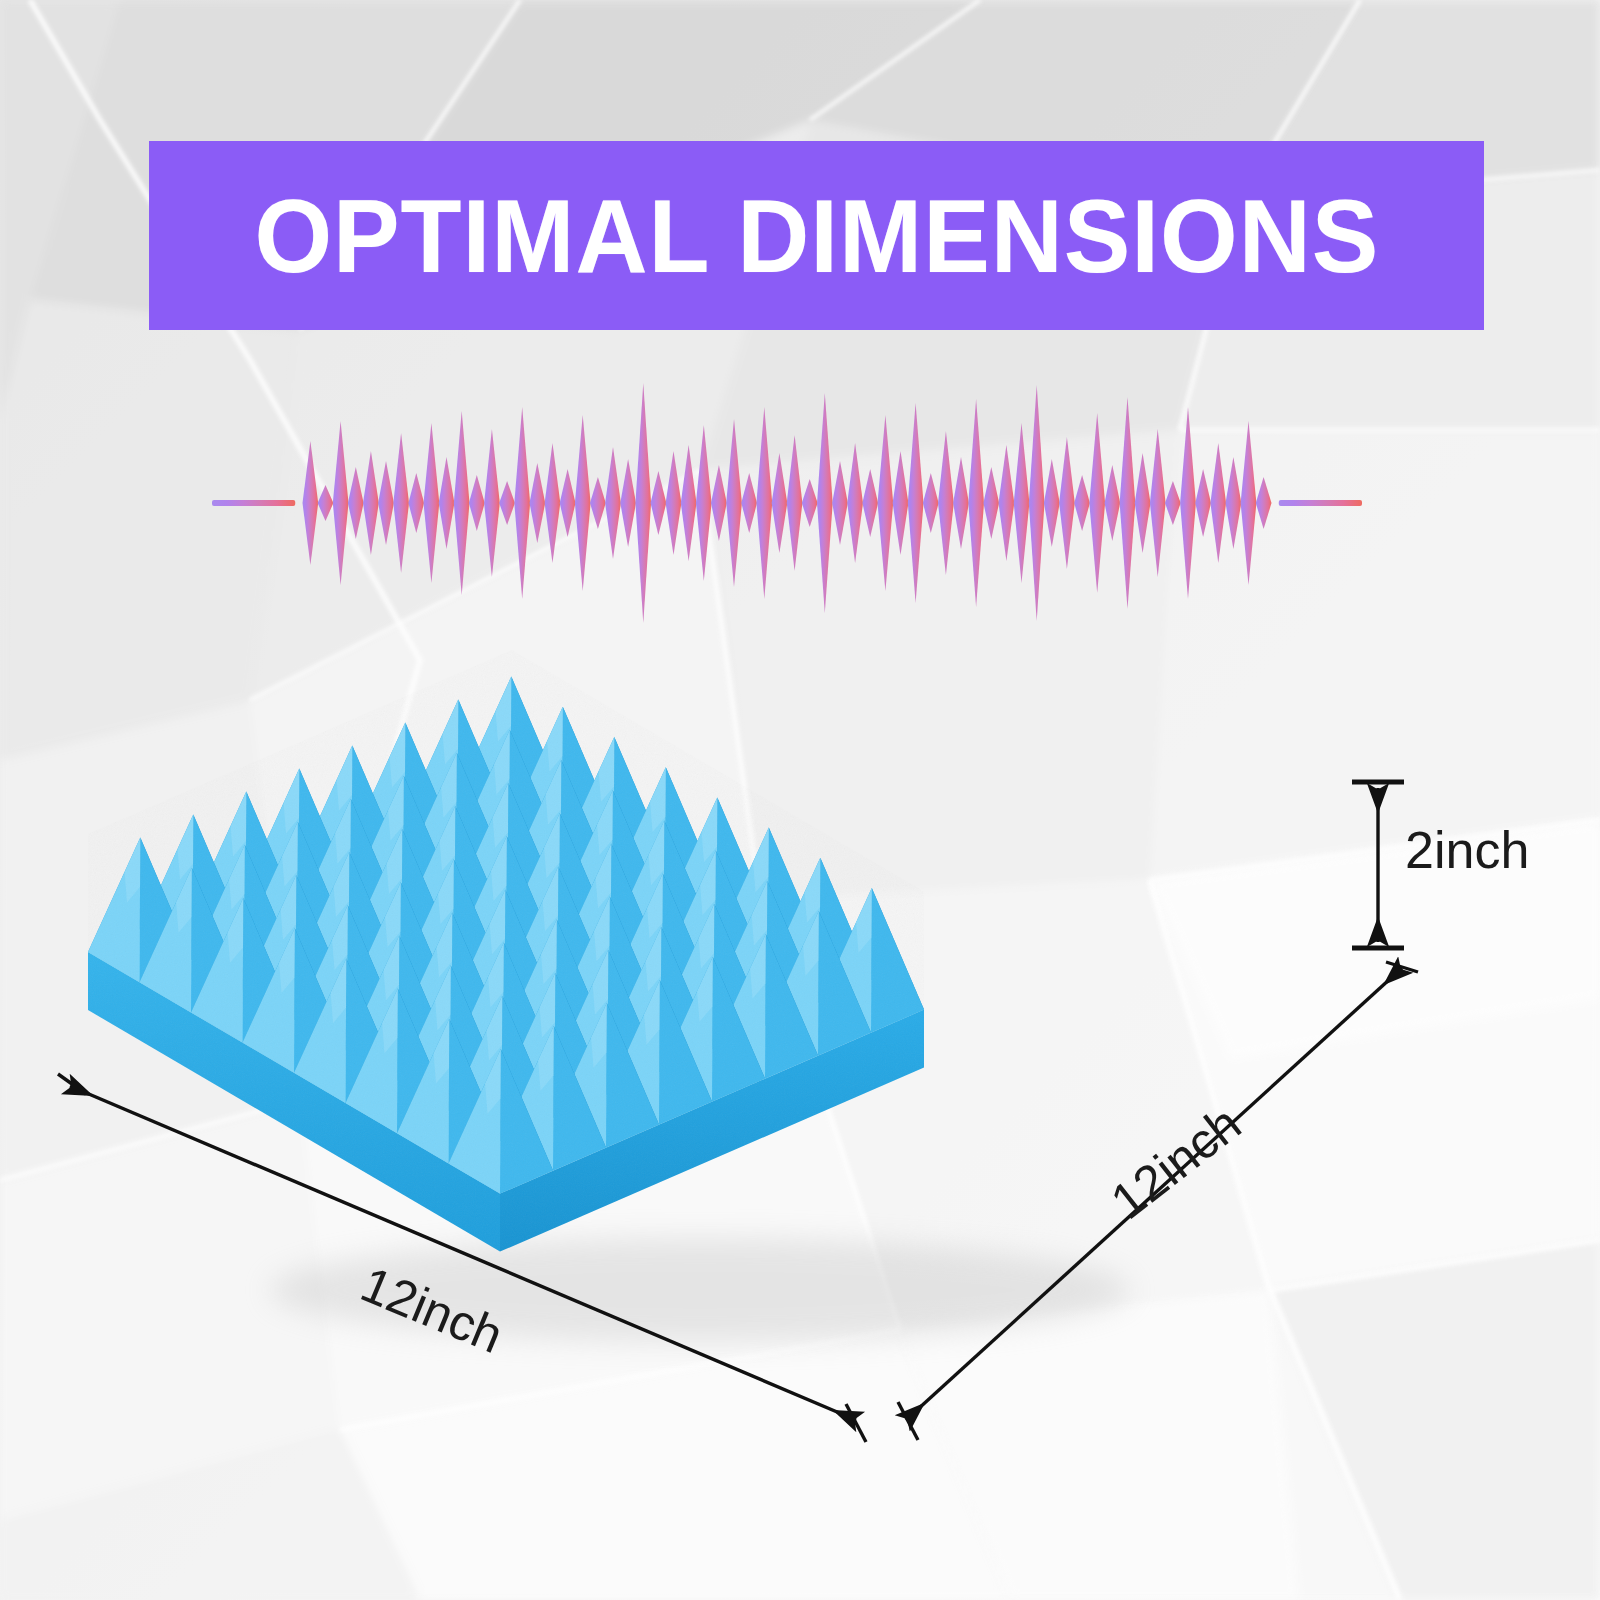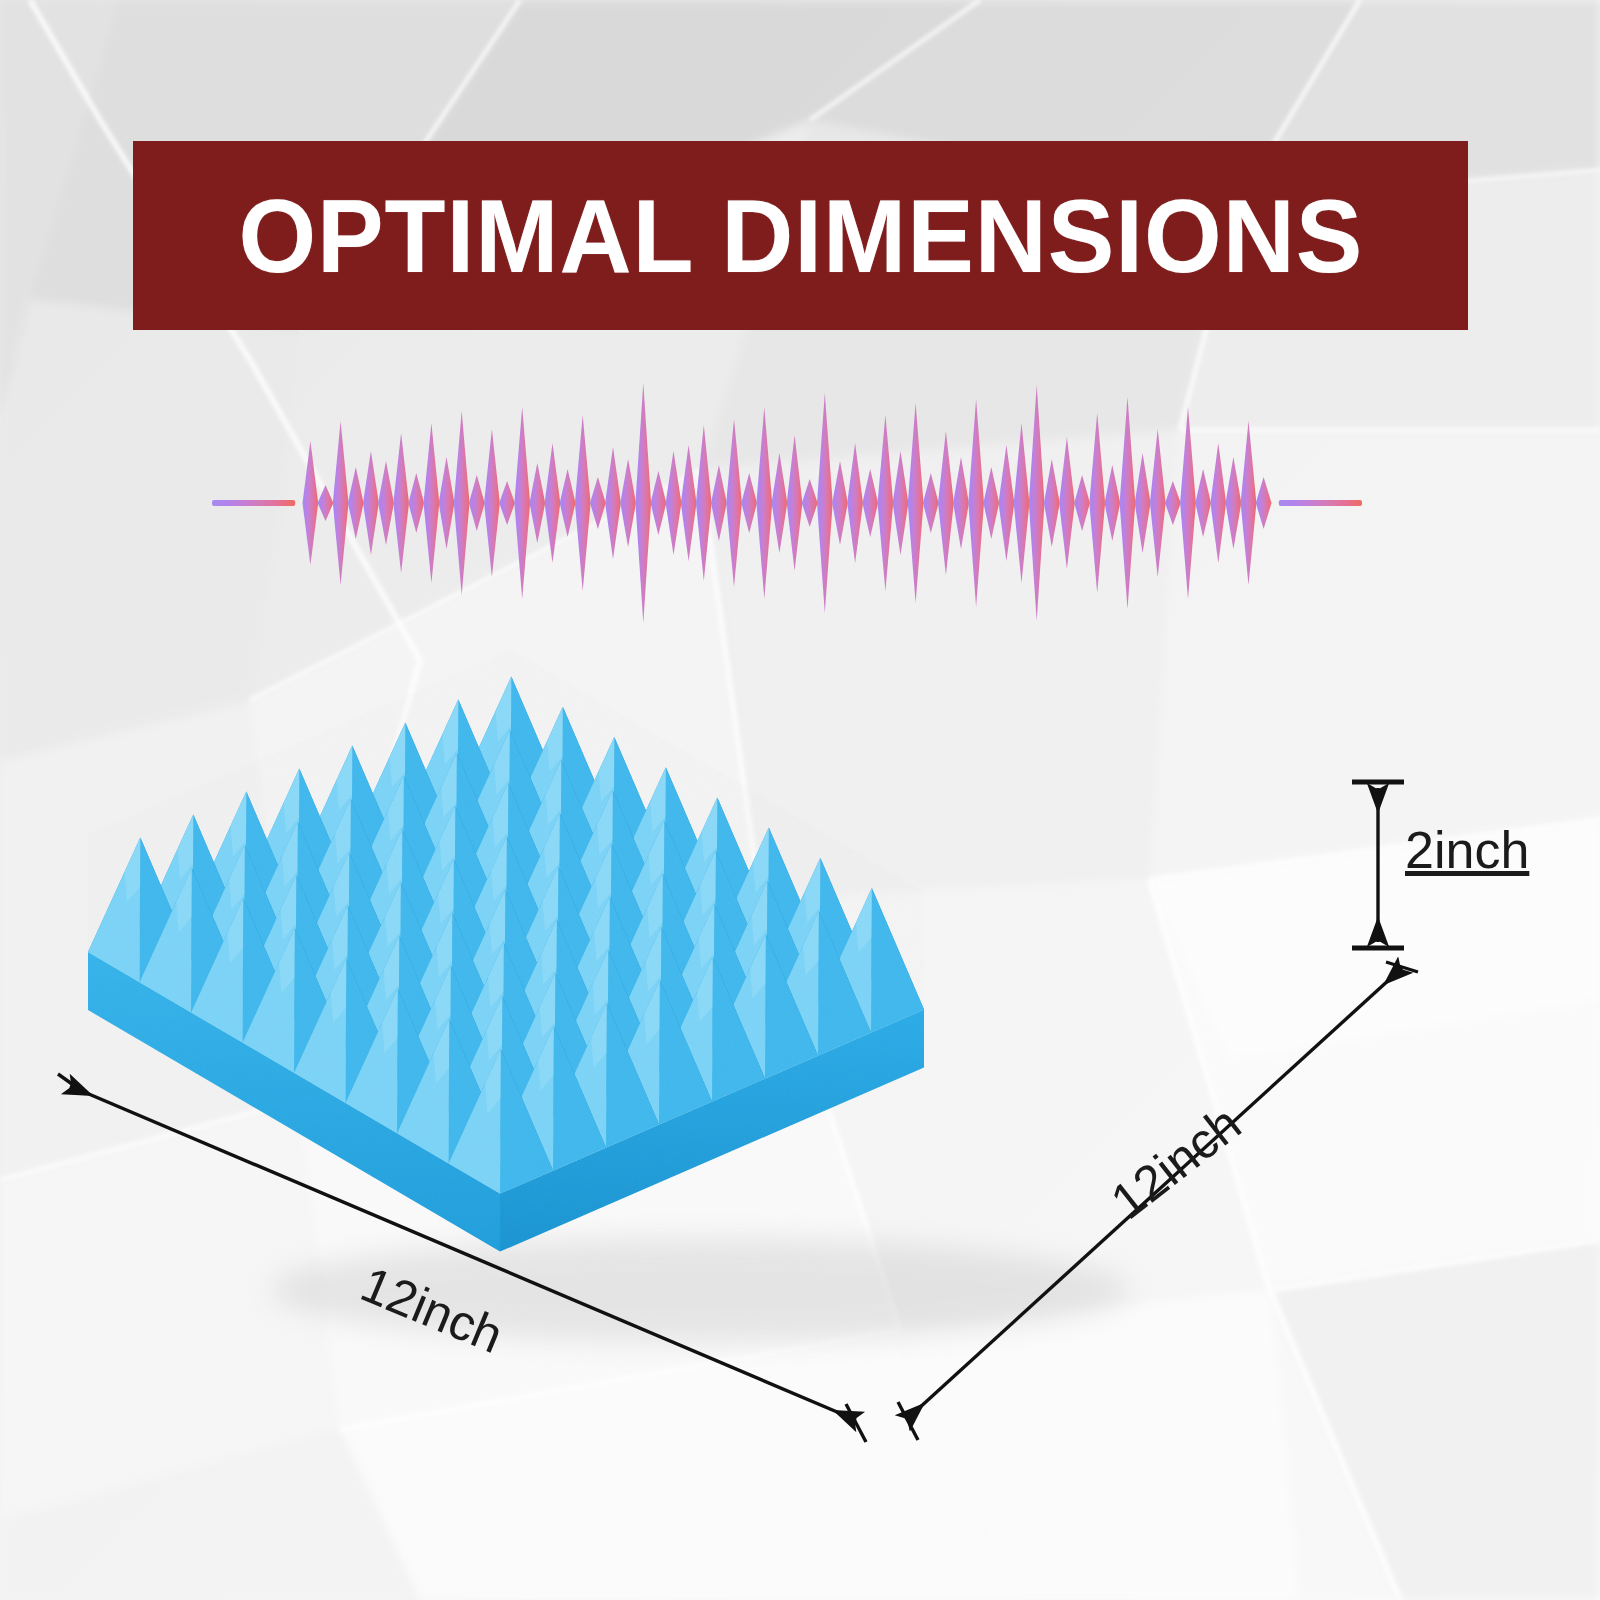--- a/index.html
+++ b/index.html
@@ -41,21 +41,21 @@
   }
   #label-width{
     left:375px;top:1255px;font-size:50px;
     transform:rotate(22.5deg);transform-origin:left top;
   }
   #label-depth{
     left:1100px;top:1185px;font-size:50px;
     transform:rotate(-38deg);transform-origin:left top;
   }
   #label-height{
-    left:1405px;top:820px;font-size:52px;text-decoration:underline;
+    left:1405px;top:820px;font-size:52px;
   }
 </style>
 </head>
 <body>
 
 <div id="stage">
 
   <div class="layer">
     <svg id="bg-svg" width="1600" height="1600" viewBox="0 0 1600 1600" xmlns="http://www.w3.org/2000/svg">
       <defs>
@@ -119,21 +119,21 @@
         <path d="M 1270,1290 L 1600,1240" stroke-width="3.5"></path>
       </g>
 
       <g filter="url(#softBlur2)" opacity="0.5">
         <polygon points="1150,880 1600,820 1600,1000 1230,1060" fill="#ffffff"></polygon>
         <polygon points="900,1330 1270,1290 1300,1600 1010,1600" fill="#ffffff"></polygon>
       </g>
     </svg>
   </div>
 
-  <div id="title-banner" style="background:#7f1d1d;">
+  <div id="title-banner" style="background:#8b5cf6;margin-left:16px;">
     <div id="title-text">OPTIMAL DIMENSIONS</div>
   </div>
 
   <div class="layer">
     <svg id="wave-svg" width="1600" height="1600" viewBox="0 0 1600 1600" xmlns="http://www.w3.org/2000/svg">
       <defs>
         <linearGradient id="gWave" x1="0" y1="0" x2="1" y2="0">
           <stop offset="0.00" stop-color="#A98AEE"></stop>
           <stop offset="0.18" stop-color="#B183EC"></stop>
           <stop offset="0.38" stop-color="#C57FD6"></stop>

